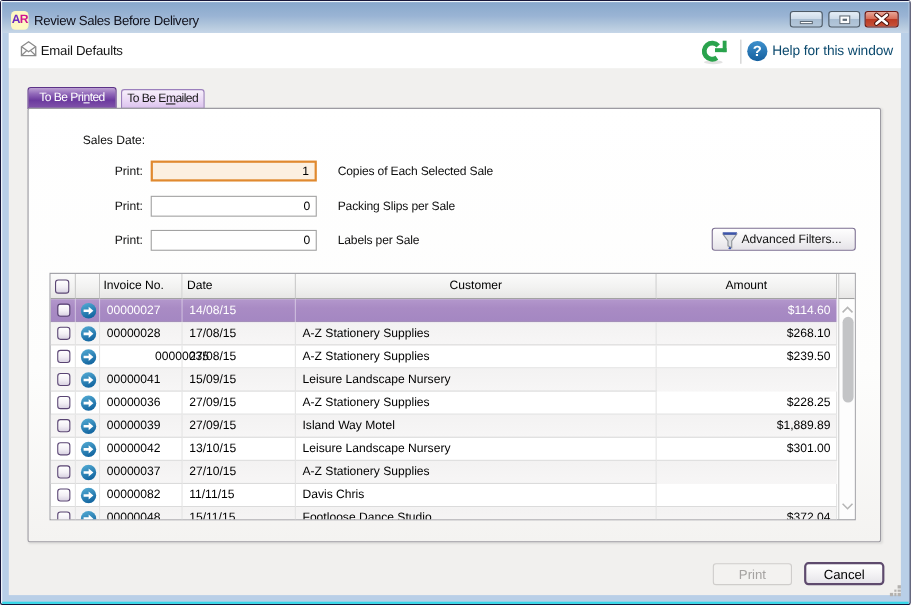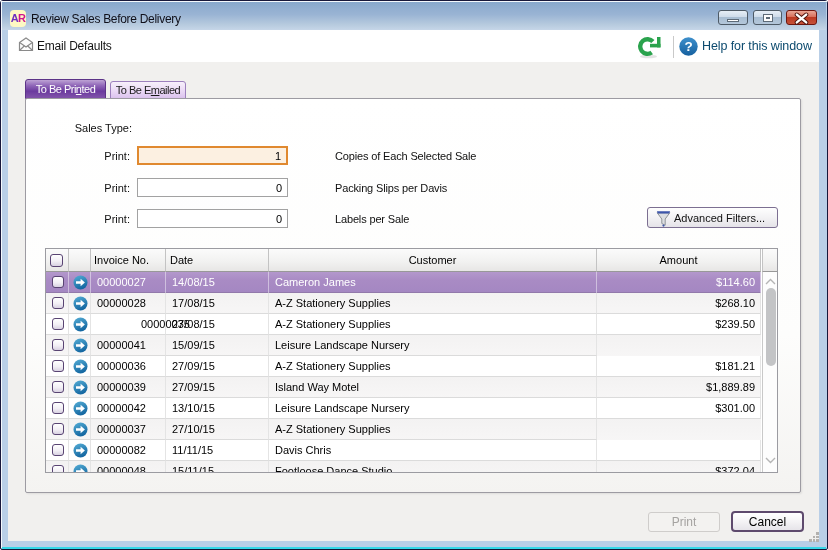--- a/index.html
+++ b/index.html
@@ -47,21 +47,21 @@
   #tab1 u, #tab2 u { text-decoration:underline; text-underline-offset:1px; }
 
   
   #panel { position:absolute; left:17px; top:68px; width:776px; height:395px;
     border:1px solid #9d9ba2; border-radius:2px;
     background:linear-gradient(180deg,#ffffff 0%,#fdfdfc 60%,#f4f3f1 100%);
     box-shadow:1px 1px 2px rgba(0,0,0,0.08); }
 
   
   .flabel { position:absolute; font-size:11px; color:#101010; text-align:right; }
-  .rlabel { position:absolute; font-size:11px; color:#101010; letter-spacing:-0.15px;margin-left:28px; }
+  .rlabel { position:absolute; font-size:11px; color:#101010; letter-spacing:-0.15px; }
   #combo { position:absolute; left:130px; top:88px; width:150px; height:19px; border:1px solid #9b9b9b; background:#fff; }
   #combo .focus { position:absolute; left:1px; top:1px; right:18px; bottom:1px; border:1px dotted #333; }
   #combo .txt { position:absolute; left:4px; top:2px; font-size:11px; color:#000; }
   #combo .dbtn { position:absolute; right:2px; top:2px; width:14px; height:13px; border:1px solid #7b5f96; border-radius:3px;
     background:linear-gradient(180deg,#e7dcf0 0%,#c3abd8 50%,#a98cc4 100%); }
   .tbox { position:absolute; left:129px; width:151px; height:19px; background:#fff; border:1px solid #a2a2a2;
     font-size:11px; text-align:right; padding:3px 5px 0 0; }
   #tb1 { top:115.5px; border:2px solid #e0892f; background:#fcf0e1; padding-top:2px; }
   #tb2 { top:148px; }
   #tb3 { top:179px; }
@@ -149,27 +149,27 @@
       <circle cx="9.5" cy="9.5" r="9.2" fill="url(#hg)"></circle>
       <text x="9.5" y="14.3" font-size="13.5" font-weight="bold" fill="#fff" text-anchor="middle" font-family="Liberation Sans">?</text>
     </svg>
     <div id="helptext">Help for this window</div>
   </div>
 
   <div class="tab" id="tab1">To Be Pri<u>n</u>ted</div>
   <div class="tab" id="tab2">To Be E<u>m</u>ailed</div>
   <div id="panel"></div>
 
-  <div class="flabel" style="left:24px; top:92px; width:100px;">Sales Type:</div>
+  <div class="flabel" style="left:24px; top:92px; width:100px;">Sales Date:</div>
   <div class="flabel" style="left:24px; top:120px; width:98px;">Print:</div>
   <div class="tbox" id="tb1">1</div>
   <div class="rlabel" style="left:299px; top:120px;">Copies of Each Selected Sale</div>
   <div class="flabel" style="left:24px; top:152px; width:98px;">Print:</div>
   <div class="tbox" id="tb2">0</div>
-  <div class="rlabel" style="left:299px; top:152px;">Packing Slips per Davis</div>
+  <div class="rlabel" style="left:299px; top:152px;">Packing Slips per Sale</div>
   <div class="flabel" style="left:24px; top:183px; width:98px;">Print:</div>
   <div class="tbox" id="tb3">0</div>
   <div class="rlabel" style="left:299px; top:183px;">Labels per Sale</div>
   <div id="advbtn">
     <svg width="15" height="17" viewBox="0 0 15 17">
       <path d="M1.2 2.8 L13.8 2.8 L9.2 9 L9.2 15.2 L5.8 13.5 L5.8 9 Z" fill="#dcdee1" stroke="#8f9398" stroke-width="1"></path>
       <path d="M0.9 1.2 L14.1 1.2 L13.2 3.4 L1.8 3.4 Z" fill="#3c55aa"></path>
       <circle cx="7.5" cy="15.6" r="1.1" fill="#3c55aa"></circle>
     </svg>
     <span>Advanced Filters...</span>
@@ -209,23 +209,20 @@
         <circle cx="7.5" cy="7.5" r="7" fill="url(#ag0)"></circle>
         <path d="M3 6.3 L7.6 6.3 L7.6 3.8 L11.9 7.5 L7.6 11.2 L7.6 8.7 L3 8.7 Z" fill="#fff"></path>
       </svg>
     </div>
     <div class="cell" style="left:45px; width:75px;">
             <div class="ct" style="left:6px;">00000027</div>
           </div>
     <div class="cell" style="left:120px; width:103px;">
             <div class="ct" style="left:6px;">14/08/15</div>
           </div>
-    <div class="cell" style="left:223px; width:328px;">
-            <div class="ct" style="left:6px;">Cameron James</div>
-          </div>
     <div class="cell" style="left:551px; width:164px;">
             <div class="ct" style="right:5px;">$114.60</div>
           </div>
   </div>
         <div class="row alt" style="top:44px; left:0;">
     <div class="cell" style="left:0; width:22.5px;">
             <div class="checkbox" style="left:6px; top:4px;"></div>
           </div>
     <div class="cell" style="left:22.5px; width:22.5px;">
       <svg width="15" height="15" viewBox="0 0 15 15" style="position:absolute;left:4px;top:3px">
@@ -326,21 +323,21 @@
     <div class="cell" style="left:45px; width:75px;text-decoration:underline;">
             <div class="ct" style="left:6px;">00000036</div>
           </div>
     <div class="cell" style="left:120px; width:103px;">
             <div class="ct" style="left:6px;">27/09/15</div>
           </div>
     <div class="cell" style="left:223px; width:328px;">
             <div class="ct" style="left:6px;">A-Z Stationery Supplies</div>
           </div>
     <div class="cell" style="left:551px; width:164px;">
-            <div class="ct" style="right:5px;">$181.21</div>
+            <div class="ct" style="right:5px;">$228.25</div>
           </div>
   </div>
         <div class="row alt" style="top:128px; left:0;">
     <div class="cell" style="left:0; width:22.5px;">
             <div class="checkbox" style="left:6px; top:4px;"></div>
           </div>
     <div class="cell" style="left:22.5px; width:22.5px;">
       <svg width="15" height="15" viewBox="0 0 15 15" style="position:absolute;left:4px;top:3px">
         <defs>
                 <linearGradient id="ag5" x1="0" y1="0" x2="0.4" y2="1">

